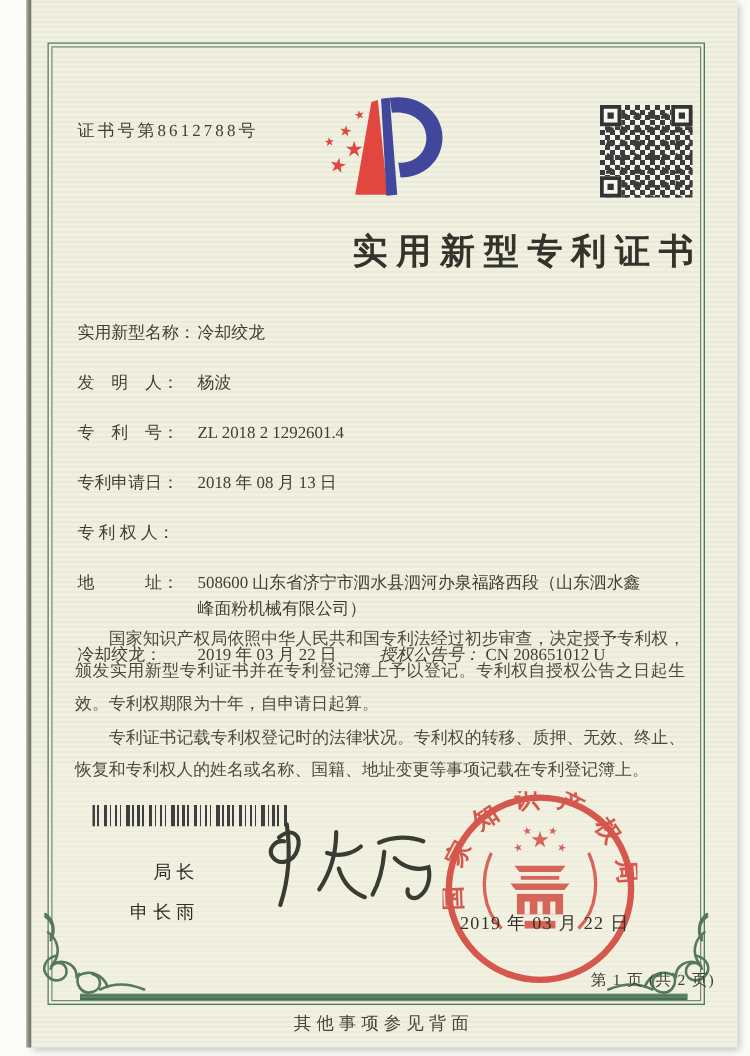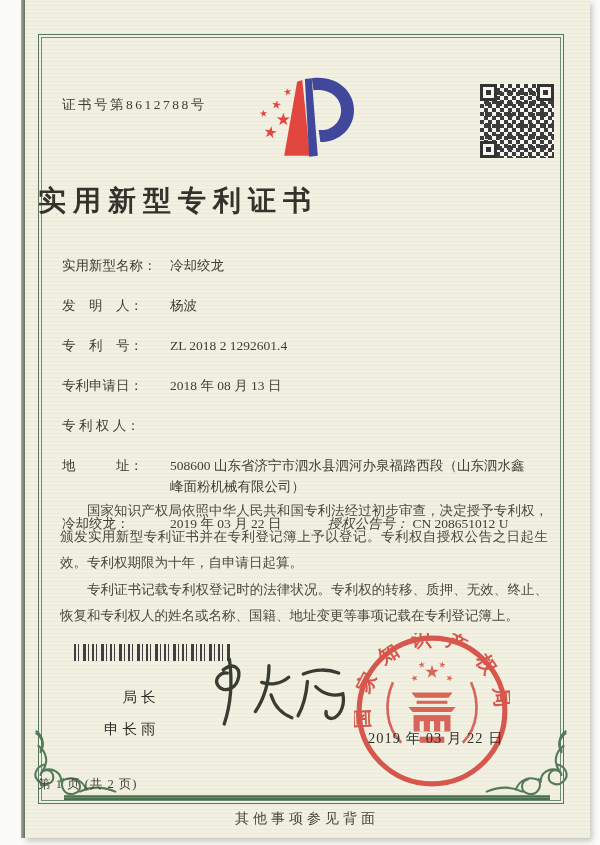--- a/index.html
+++ b/index.html
@@ -44,26 +44,26 @@
     background-image:
       repeating-conic-gradient(#3c3c3c 0% 25%, rgba(0,0,0,0) 0% 50%),
       repeating-conic-gradient(rgba(0,0,0,0) 0% 30%, #3c3c3c 0% 52%, rgba(0,0,0,0) 0% 100%);
     background-size:8px 8px, 11px 11px;
   }
   .finder{position:absolute;width:17px;height:17px;border:3px solid #333;background:#f7f7f1;box-sizing:border-box;}
   .finder::after{content:'';position:absolute;left:3px;top:3px;width:5px;height:5px;background:#333;}
   .finder.tl{left:0;top:0}.finder.tr{right:0;top:0}.finder.bl{left:0;bottom:0}
 
   .title{
-    position:absolute;left:14px;top:182px;width:524px;text-align:left;
+    position:absolute;left:14px;top:182px;width:524px;text-align:right;
     font-size:28px;font-weight:700;letter-spacing:7px;color:#33332c;margin:0;
   }
 
   .fields{position:absolute;left:38px;top:256px;width:470px;font-size:13.5px;color:#3e3e35;}
-  .row{display:flex;margin-bottom:19px;line-height:1.55;gap:12px;}
+  .row{display:flex;margin-bottom:19px;line-height:1.55;}
   .row .lbl{flex:none;width:96px;}
   .row .val{flex:1;}
   .row.auth{margin-top:-2px;}
   .row.auth .pair2{margin-left:34px;display:flex;}
   .row.auth .pair2 .lbl{width:auto;margin-right:4px;font-style:italic;}
 
   .body-text{
     position:absolute;left:36px;right:42px;top:498px;
     font-size:13.5px;line-height:1.92;color:#4a4a3d;text-align:justify;
   }
@@ -80,21 +80,21 @@
 
   .director{position:absolute;left:80px;top:688px;font-size:14.5px;letter-spacing:4px;color:#2e2e28;}
   .director div{margin-bottom:13px;text-align:right;}
   .signature{position:absolute;left:168px;top:650px;width:156px;height:96px;}
 
   .seal{position:absolute;left:330px;top:633px;width:156px;height:156px;opacity:.9;}
   .seal-date{
     position:absolute;left:344px;top:729px;width:160px;
     font-size:14.5px;letter-spacing:1px;color:#33332b;
   }
-  .page-no{position:absolute;left:14px;top:776px;width:524px;text-align:left;font-size:12.5px;color:#3e3e35;letter-spacing:1px;}
+  .page-no{position:absolute;left:14px;top:776px;width:524px;text-align:right;font-size:12.5px;color:#3e3e35;letter-spacing:1px;padding-left:10px;}
   .back-note{position:absolute;left:0;top:810px;width:566px;text-align:center;font-size:14px;letter-spacing:4px;color:#45453a;}
   .green-stroke{stroke:#55795b;fill:none;stroke-width:2;stroke-linecap:round;}
 </style>
 </head>
 <body>
 
 <div class="paper">
   <div class="paper-edge"></div>
   <div class="frame"></div>
   <div class="bottom-rule"></div>

